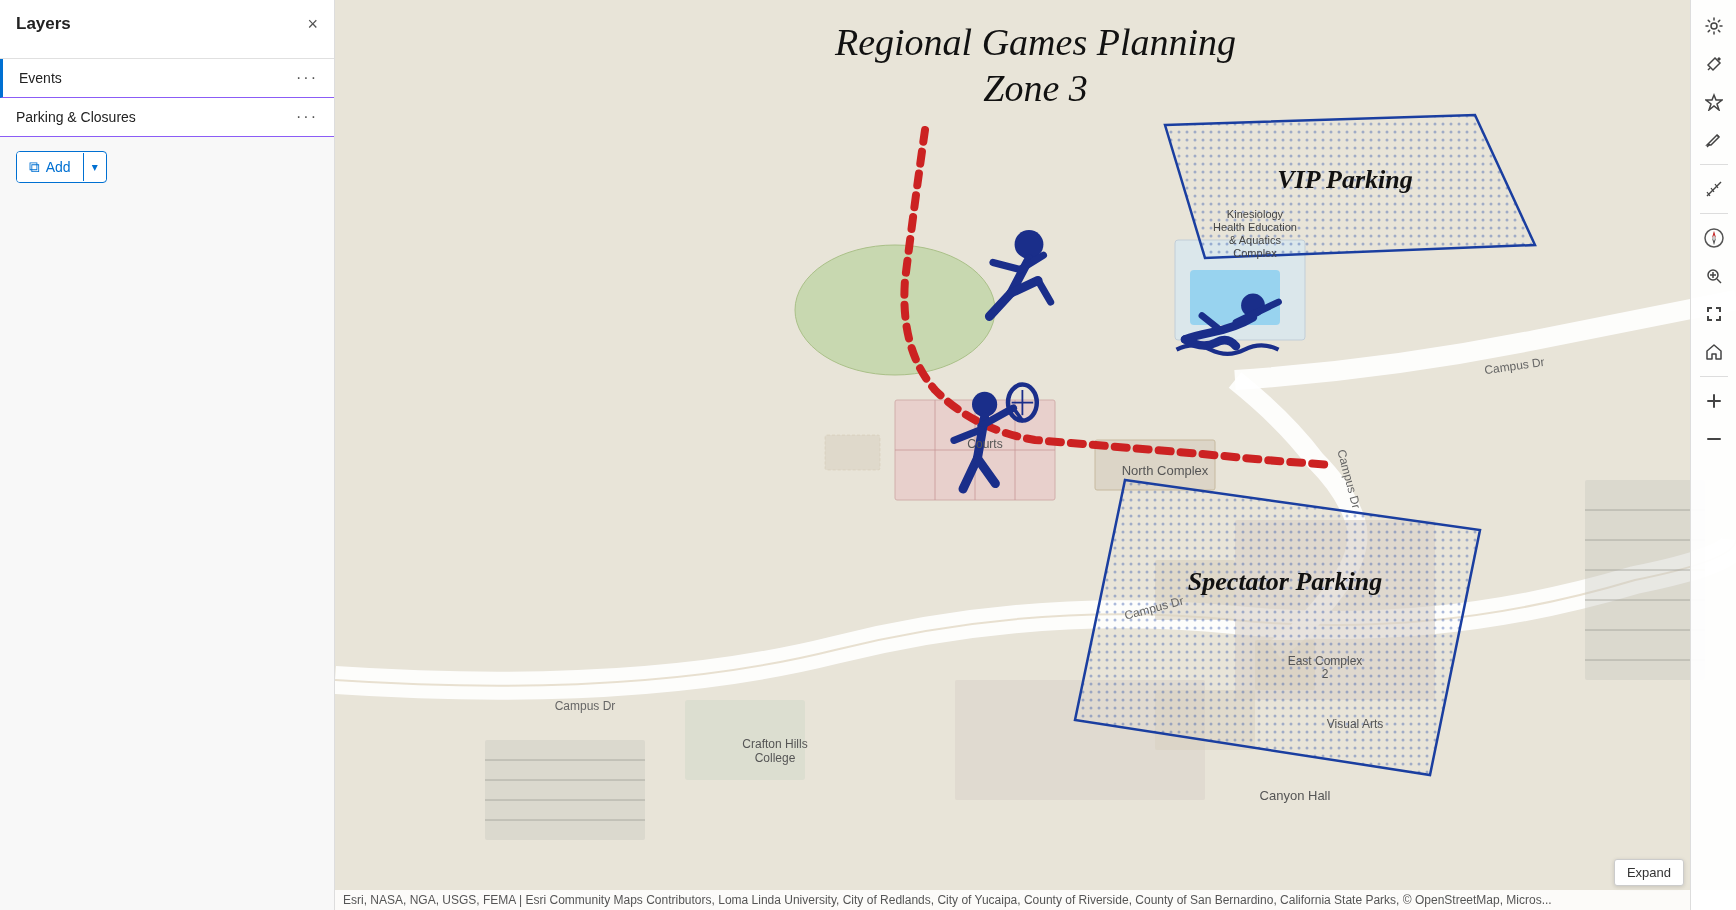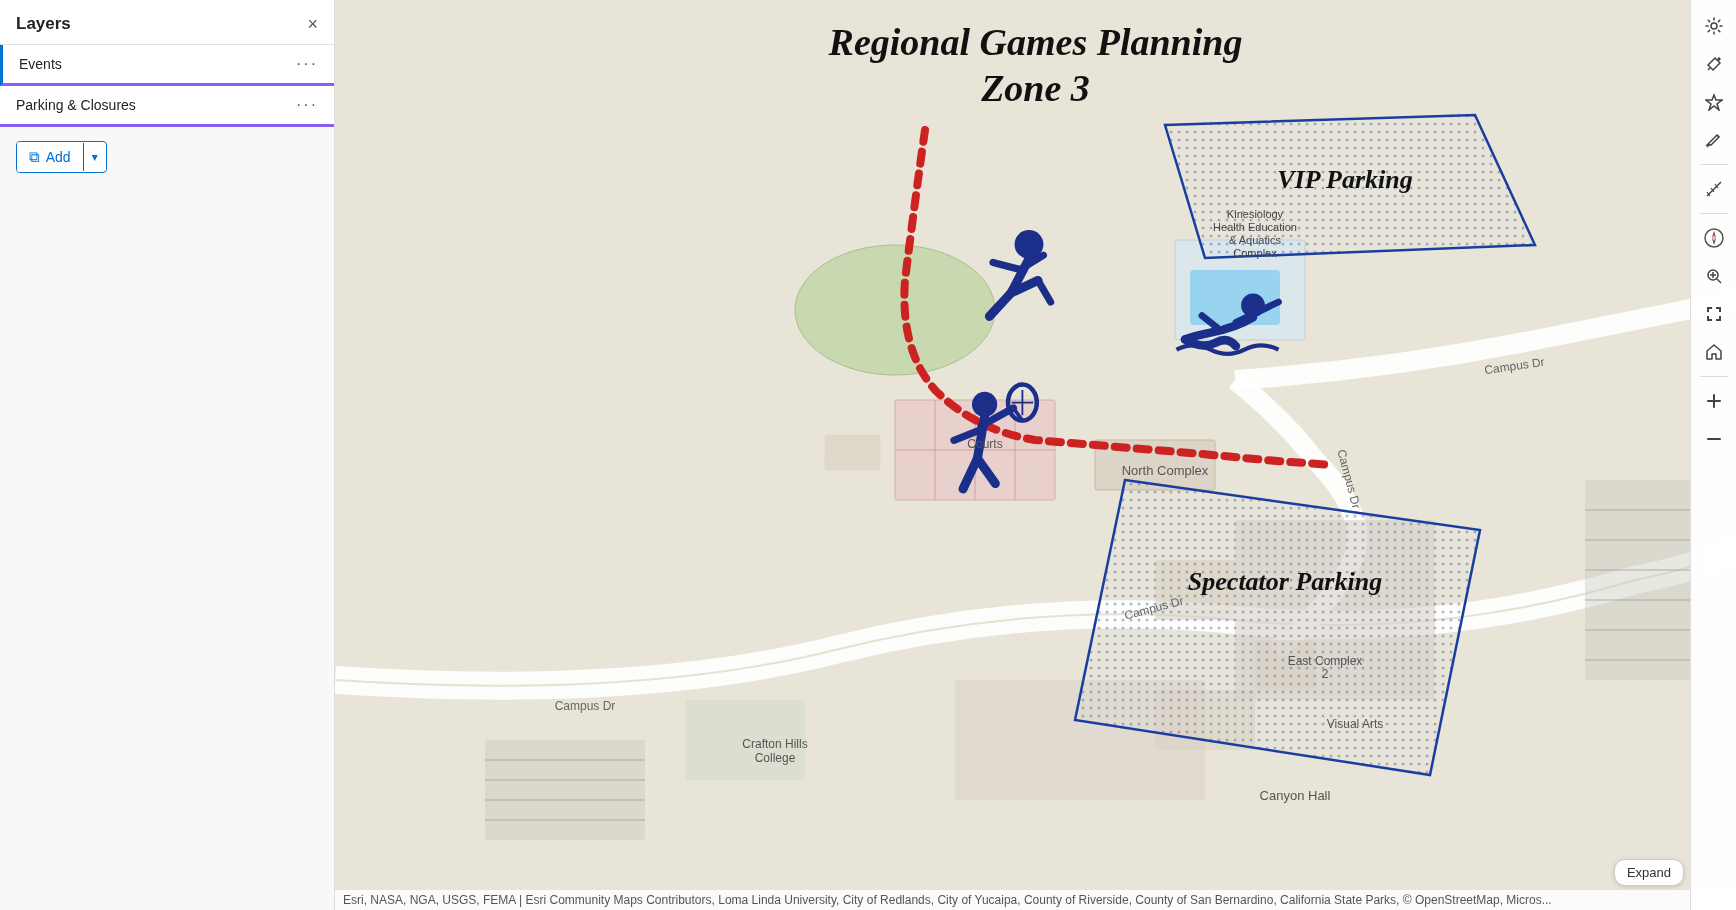--- a/index.html
+++ b/index.html
@@ -13,21 +13,21 @@
       background: #f8f8f8;
       border-right: 1px solid #ddd;
       display: flex;
       flex-direction: column;
       z-index: 10;
     }
     #sidebar-header {
       display: flex;
       align-items: center;
       justify-content: space-between;
-      padding: 14px 16px 10px 16px;
+      padding: 14px 16px 24px 16px;
       background: #fff;
       border-bottom: 1px solid #e0e0e0;
     }
     #sidebar-title {
       font-size: 17px;
       font-weight: 600;
       color: #222;
     }
     #sidebar-close {
       background: none;
@@ -36,21 +36,21 @@
       font-size: 18px;
       color: #555;
       line-height: 1;
     }
     .layer-item {
       display: flex;
       align-items: center;
       justify-content: space-between;
       padding: 10px 16px;
       background: #fff;
-      border-bottom: 3px solid #8b5cf6;
+      border-bottom: 1px solid #8b5cf6;
       cursor: pointer;
     }
     .layer-item.active {
       border-left: 3px solid #0070d2;
     }
     .layer-label {
       font-size: 14px;
       color: #222;
     }
     .layer-menu-btn {
@@ -124,21 +124,21 @@
     }
 
     
     #map-title {
       position: absolute;
       top: 20px;
       left: 50%;
       transform: translateX(-50%);
       font-size: 38px;
       font-style: italic;
-      font-weight: 700;
+      font-weight: 400;
       color: #111;
       text-align: center;
       pointer-events: none;
       line-height: 1.2;
       font-family: Georgia, serif;
     }
 
     
     #attribution {
       position: absolute;
@@ -189,21 +189,21 @@
       margin: 4px 0;
     }
 
     
     #expand-btn {
       position: absolute;
       bottom: 24px;
       right: 52px;
       background: #fff;
       border: 1px solid #ccc;
-      border-radius: 11px;
+      border-radius: 3px;
       padding: 5px 12px;
       font-size: 13px;
       color: #333;
       cursor: pointer;
       box-shadow: 0 1px 4px rgba(0,0,0,0.15);
     }
 
   </style>
 </head>
 <body>

